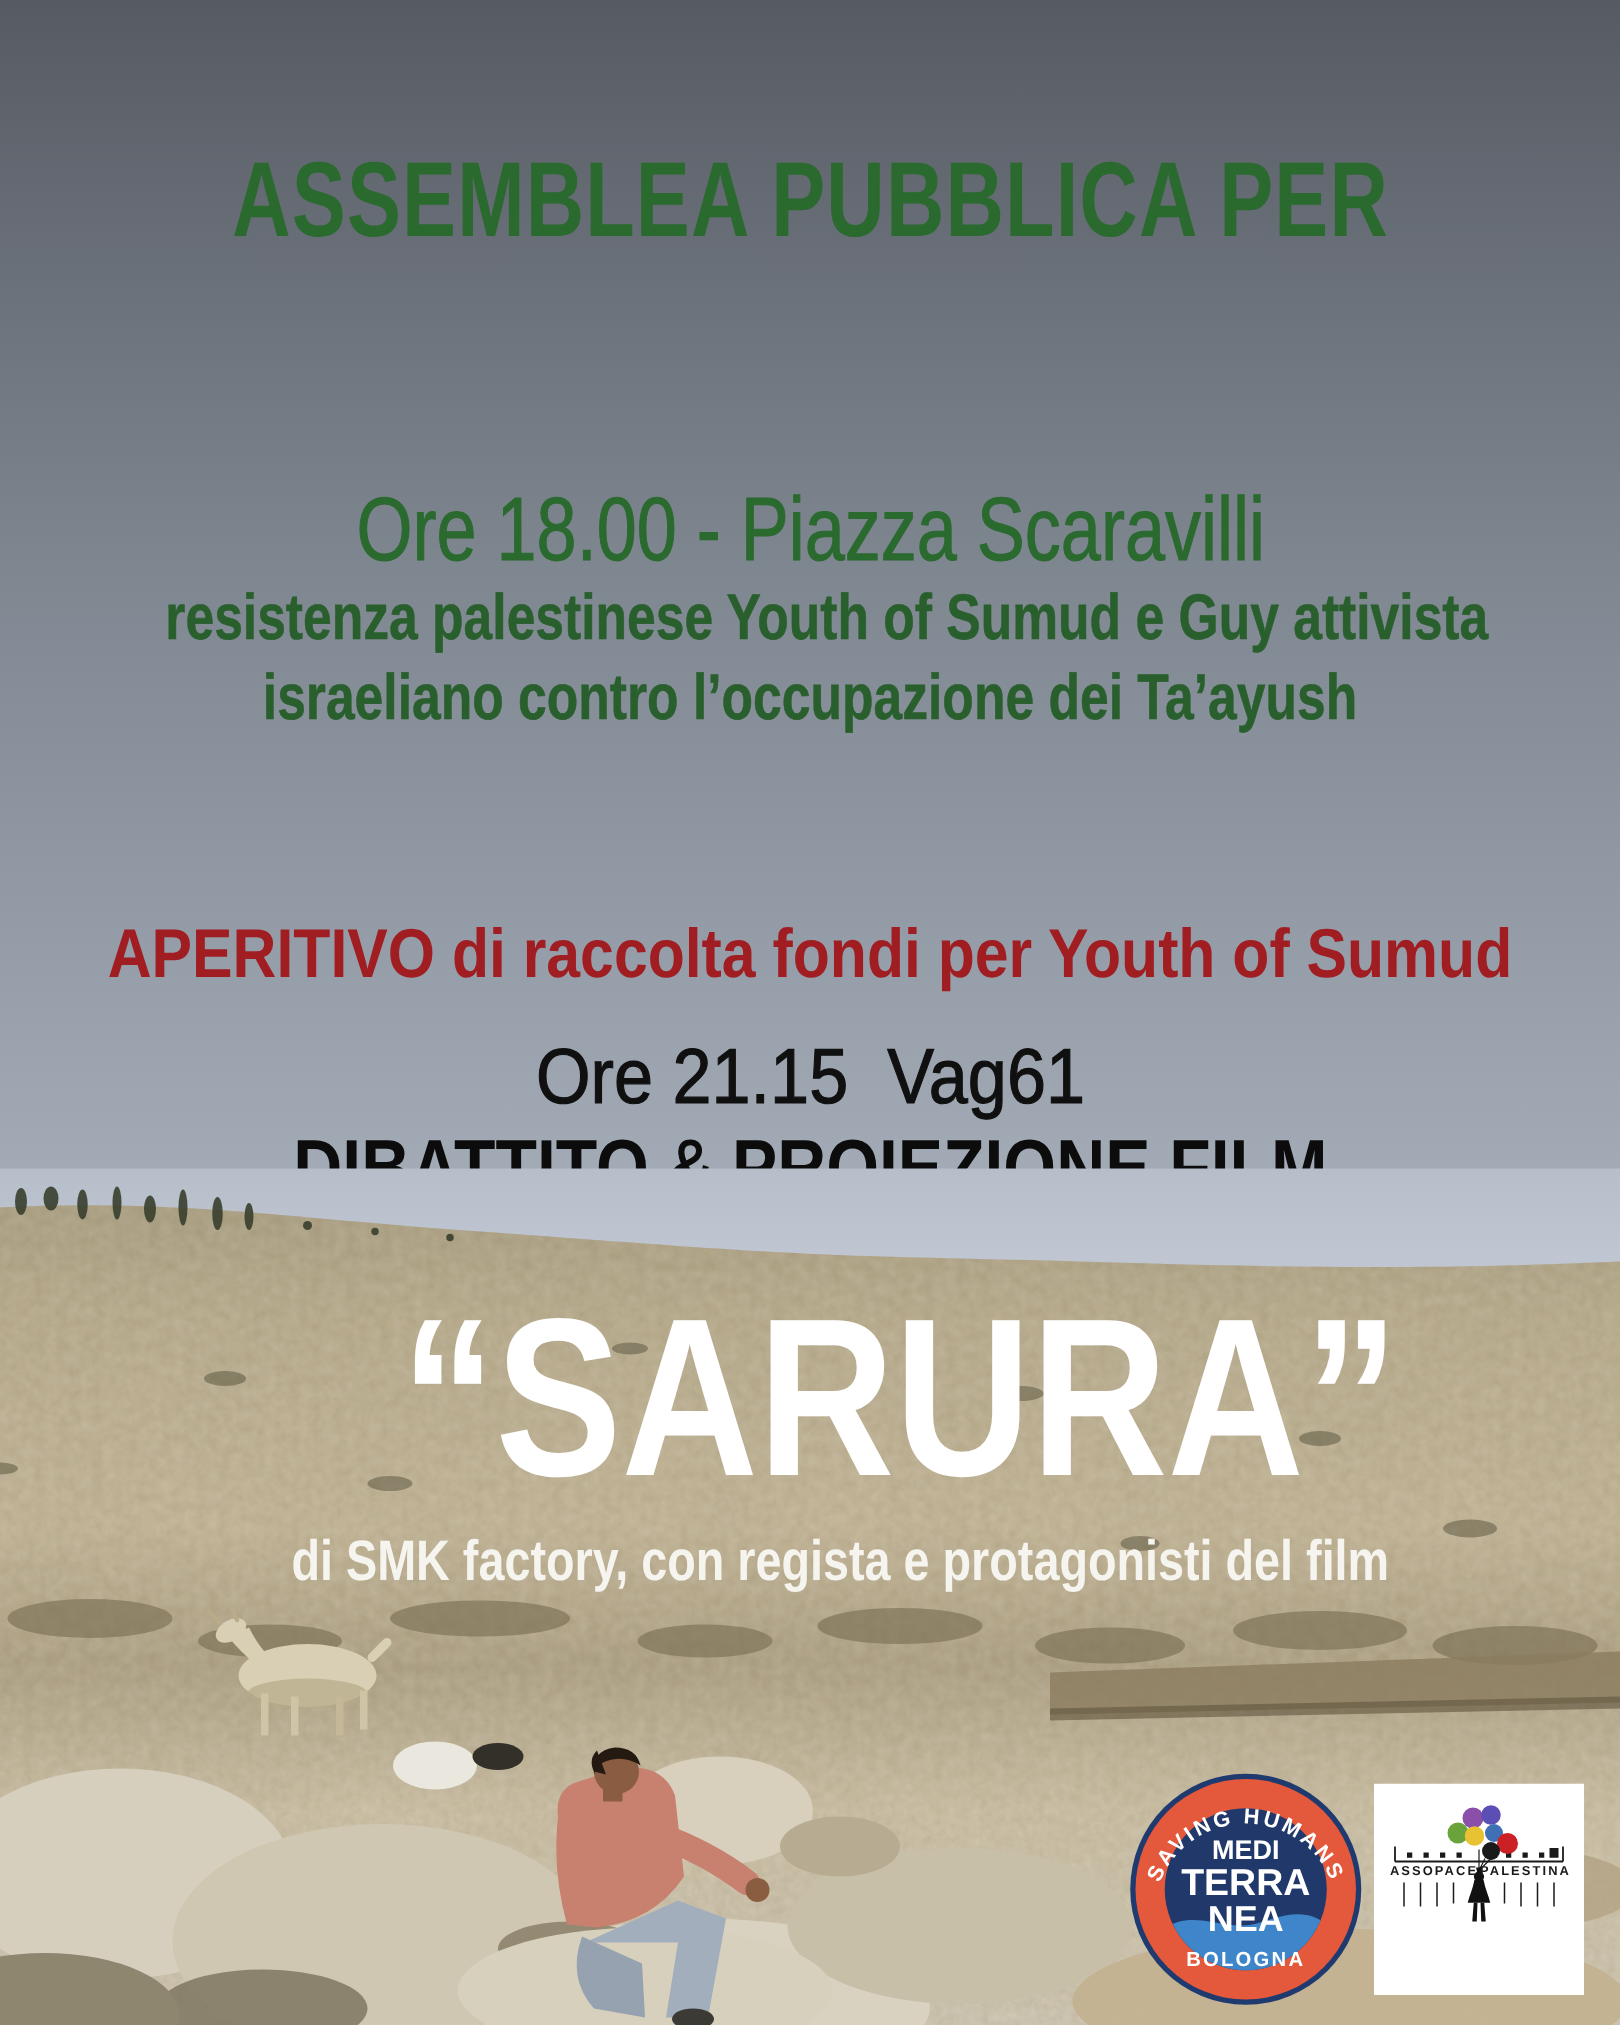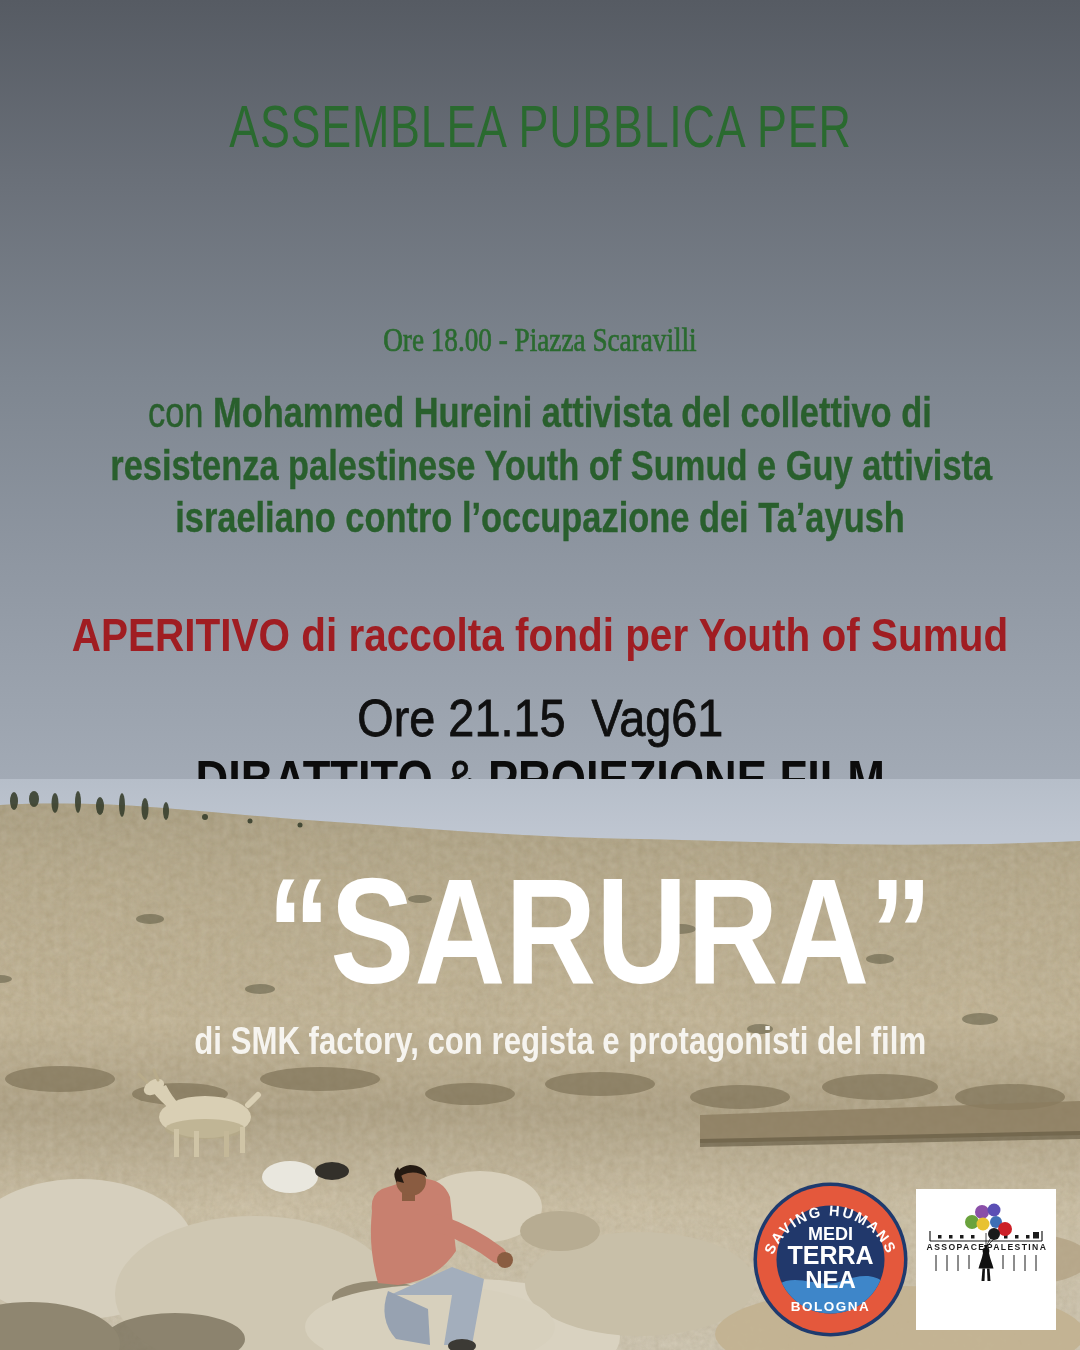--- a/index.html
+++ b/index.html
@@ -5,24 +5,24 @@
   html,body{margin:0;padding:0;background:#30333a;}
   .poster{
     position:relative;width:1080px;height:1350px;overflow:hidden;margin:0 auto;
     font-family:"Liberation Sans",sans-serif;
     background:linear-gradient(180deg,#565b63 0%,#6b717a 14%,#7e8690 28%,#8f97a2 42%,#a0a8b3 56%,#b1b8c4 70%,#bac1cd 80%,#bdc4cf 100%);
   }
   .tline{position:absolute;left:0;right:0;text-align:center;line-height:1;white-space:nowrap;}
   .scx{display:inline-block;transform-origin:50% 50%;}
   .date{top:36px;font-size:54px;font-weight:bold;color:#0e0e0e;}
   .date .scx{transform:scaleX(.93);}
-  .title{font-size:59px;font-weight:normal;color:#2a6a2f;letter-spacing:1px;}
+  .title{font-size:71px;font-weight:bold;color:#2a6a2f;letter-spacing:1px;}
   .title .scx{transform:scaleX(.76);}
   .t1{top:98px;} .t2{top:202px;}
-  .green-sub{top:323px;font-size:34px;color:#2a6a2f;font-family:Liberation Serif, serif;-webkit-text-stroke:.7px #2a6a2f;}
+  .green-sub{top:323px;font-size:60px;color:#2a6a2f;-webkit-text-stroke:.7px #2a6a2f;}
   .green-sub .scx{transform:scaleX(.8);}
   .gpar{top:386px;font-size:43px;color:#295f2d;line-height:52.5px;}
   .gpar .scx{transform:scaleX(.8);}
   .gpar b{font-weight:bold;-webkit-text-stroke:.4px #295f2d;}
   .gpar .lt{font-weight:normal;-webkit-text-stroke:.5px #295f2d;}
   .red-sub{top:557px;font-size:47px;color:#a01d22;-webkit-text-stroke:.7px #a01d22;}
   .red-sub .scx{transform:scaleX(.87);}
   .red-main{top:612px;font-size:46px;font-weight:bold;color:#a01d22;text-align:center;}
   .red-main .scx{transform:scaleX(.88);}
   .blk-sub{top:692px;font-size:52px;color:#101010;-webkit-text-stroke:.8px #101010;white-space:pre;}
@@ -45,22 +45,20 @@
 <body>
 
 <div class="poster">
 
 
   <div class="tline title t1"><span class="scx">ASSEMBLEA PUBBLICA PER</span></div>
 
   <div class="tline green-sub"><span class="scx">Ore 18.00 - Piazza Scaravilli</span></div>
 
   <div class="tline gpar">
-    <div><span class="scx"><span class="lt">con</span>
-<b>Mohammed Hureini attivista del collettivo di</b></span></div>
     <div><span class="scx"><b>resistenza palestinese Youth of Sumud e Guy attivista</b></span></div>
     <div><span class="scx"><b>israeliano contro l’occupazione dei Ta’ayush</b></span></div>
   </div>
 
   <div class="tline red-main"><span class="scx">APERITIVO di raccolta fondi per Youth of Sumud</span></div>
 
   <div class="tline blk-sub"><span class="scx">Ore 21.15  Vag61</span></div>
   <div class="tline blk-main"><span class="scx"><span>DIBATTITO</span>
 <span class="amp">&amp;</span>
 <span>PROIEZIONE FILM</span></span></div>

